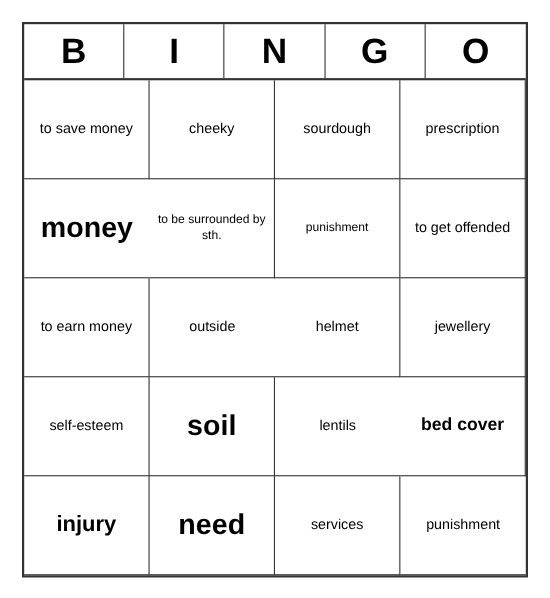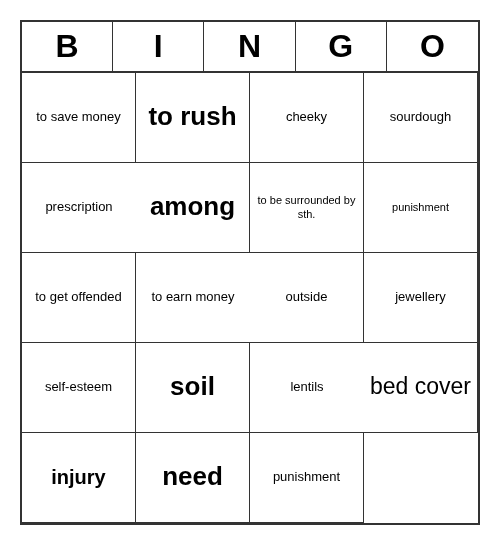--- a/index.html
+++ b/index.html
@@ -55,49 +55,50 @@
     .cell.large {
       font-size: 26px;
       font-weight: bold;
     }
     .cell.medium {
       font-size: 20px;
       font-weight: bold;
       text-align: right;
     }
     .cell.medium-lg {
-      font-size: 23px;
-      font-weight: normal;
+      font-size: 16px;
+      font-weight: bold;
     }
   </style>
 </head>
 <body>
 
 <div class="bingo-card">
   <div class="header-row">
   <div class="header-cell">B</div>
       <div class="header-cell">I</div>
       <div class="header-cell">N</div>
       <div class="header-cell">G</div>
       <div class="header-cell">O</div>
     </div>
   <div class="grid">
   <div class="cell">to save money</div>
-      <div class="cell large">to rush</div>
       <div class="cell">cheeky</div>
       <div class="cell">sourdough</div>
       <div class="cell">prescription</div>
-      <div class="cell large">among</div>
+      <div class="cell large">money</div>
       <div class="cell" style="font-size: 11px;">to be surrounded by sth.</div>
       <div class="cell" style="font-size: 11px; text-align: center;">punishment</div>
       <div class="cell">to get offended</div>
       <div class="cell">to earn money</div>
       <div class="cell">outside</div>
+      <div class="cell">helmet</div>
       <div class="cell">jewellery</div>
       <div class="cell">self-esteem</div>
       <div class="cell large">soil</div>
       <div class="cell">lentils</div>
       <div class="cell medium-lg">bed cover</div>
       <div class="cell medium">injury</div>
       <div class="cell large">need</div>
+      <div class="cell">services</div>
       <div class="cell">punishment</div>
     </div>
 </div>
 
 </body></html>

